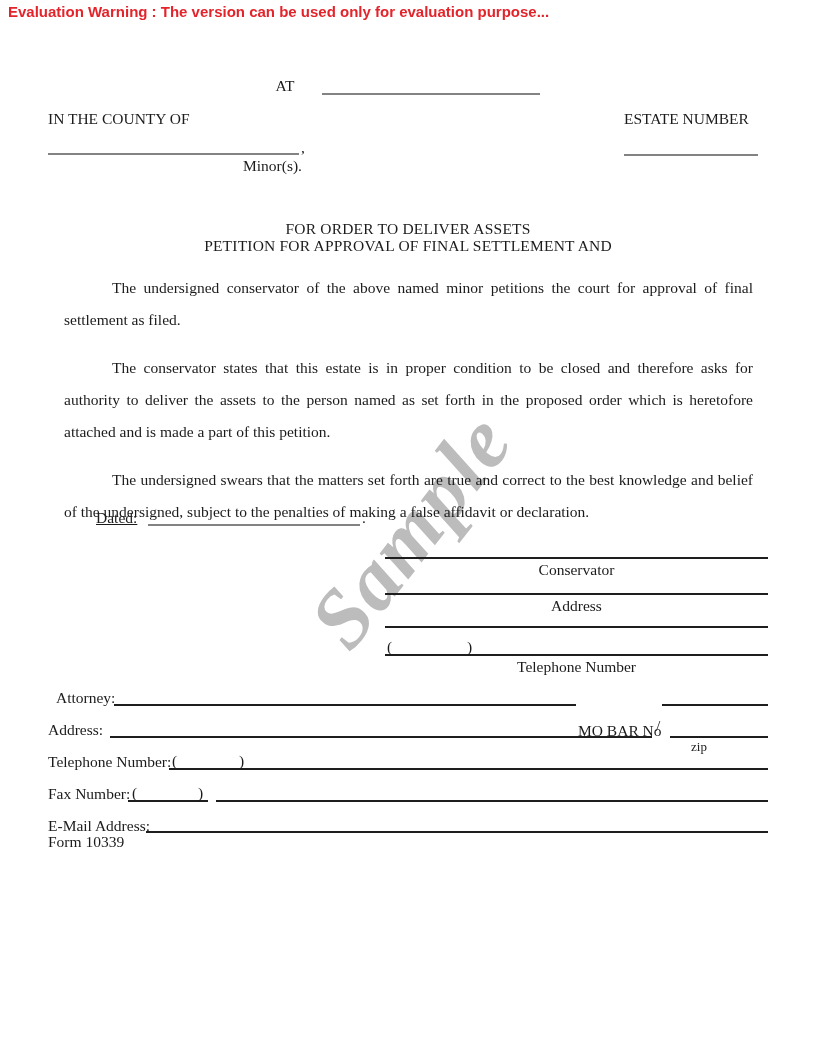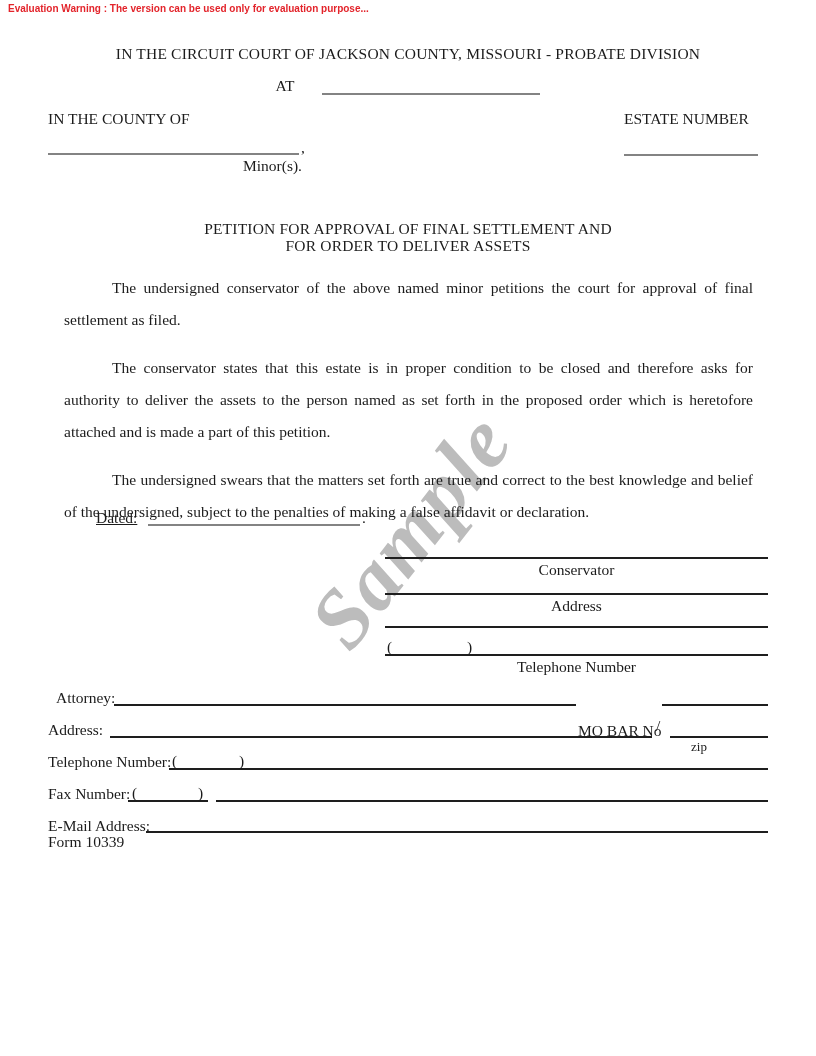--- a/index.html
+++ b/index.html
@@ -12,21 +12,21 @@
     font-family:"Liberation Serif", serif;
     font-size:15.5px;
     color:#1b1b1b;
     overflow:hidden;
   }
   .abs { position:absolute; }
 
   .eval-warning {
     left:8px; top:3px;
     font-family:"Liberation Sans", sans-serif;
-    font-weight:bold; font-size:10px;
+    font-weight:bold; font-size:15px;
     color:#e3242b;
     white-space:nowrap;
   }
 
   .court-title {
     left:0; right:0; top:45px;
     text-align:center;
     letter-spacing:0.2px;
     white-space:nowrap;
   }
@@ -77,39 +77,38 @@
 </style>
 </head>
 <body>
 
 <div class="page">
 
   <div class="abs watermark">Sample</div>
 
   <div class="abs eval-warning layer">Evaluation Warning : The version can be used only for evaluation purpose...</div>
 
-  <div class="abs court-title layer">IN THE CIRCUIT COURT OF JACKSON COUNTY, MISSOURI - PROBATE DIVISION</div>
 
   <div class="abs at-row layer">
     <span class="label">AT</span>
     <span class="blank u-gray at-blank"></span>
   </div>
 
   <div class="abs label layer" style="left:48px; top:110px;">IN THE COUNTY OF</div>
   <div class="abs label layer" style="left:624px; top:110px;">ESTATE NUMBER</div>
 
   <div class="abs blank u-gray layer" style="left:48px; top:138px; width:251px; height:17px;"></div>
   <span class="abs layer" style="left:301px; top:139px;">,</span>
   <div class="abs label layer" style="left:243px; top:157px;">Minor(s).</div>
 
   <div class="abs blank u-gray layer" style="left:624px; top:139px; width:134px; height:17px;"></div>
 
   <div class="abs petition-heading layer">
+    <div>FOR ORDER TO DELIVER ASSETS</div>
     <div>PETITION FOR APPROVAL OF FINAL SETTLEMENT AND</div>
-    <div>FOR ORDER TO DELIVER ASSETS</div>
   </div>
 
   <div class="abs body-paras layer">
     <p>The undersigned conservator of the above named minor petitions the court for approval of final settlement as filed.</p>
     <p>The conservator states that this estate is in proper condition to be closed and therefore asks for authority to deliver the assets to the person named as set forth in the proposed order which is heretofore attached and is made a part of this petition.</p>
     <p>The undersigned swears that the matters set forth are true and correct to the best knowledge and belief of the undersigned, subject to the penalties of making a false affidavit or declaration.</p>
   </div>
 
   <span class="abs label layer" style="left:96px; top:509px;text-decoration:underline;">Dated:</span>
   <div class="abs blank u-gray layer" style="left:148px; top:509px; width:212px; height:17px;"></div>

